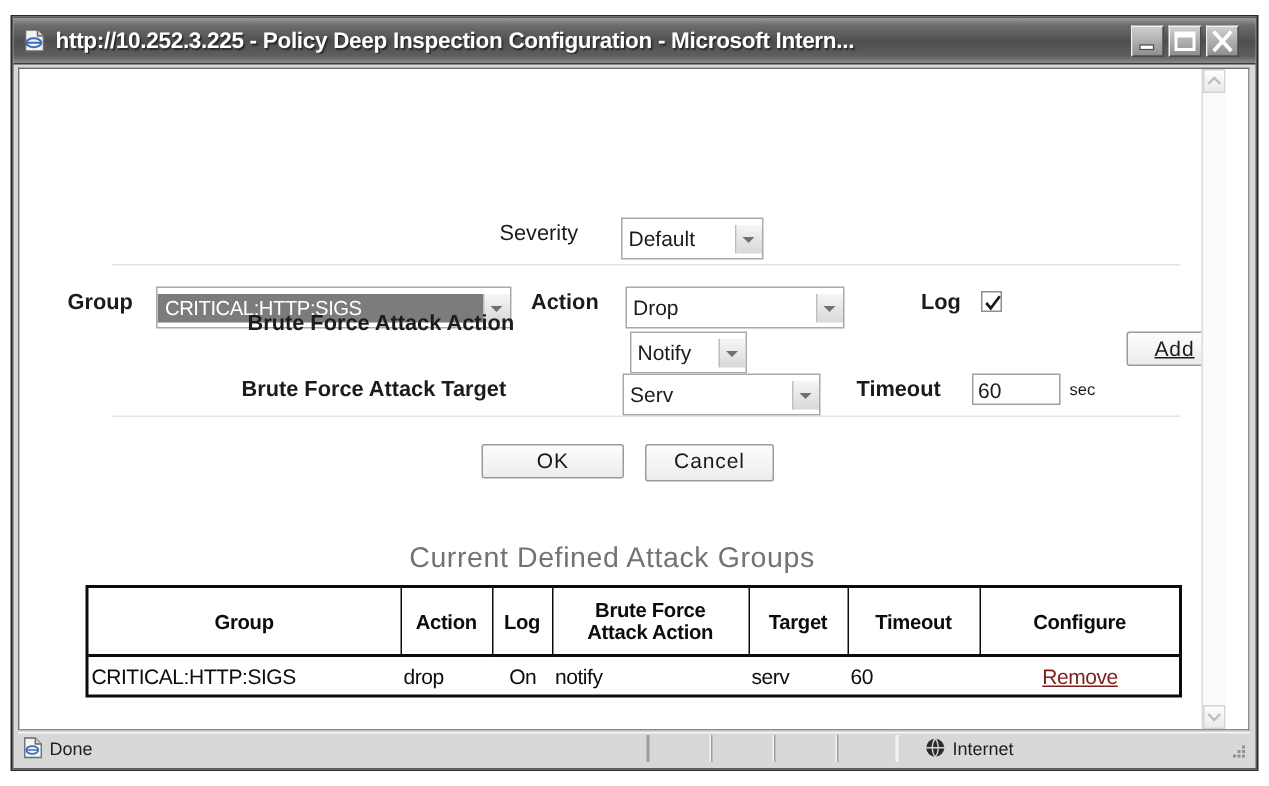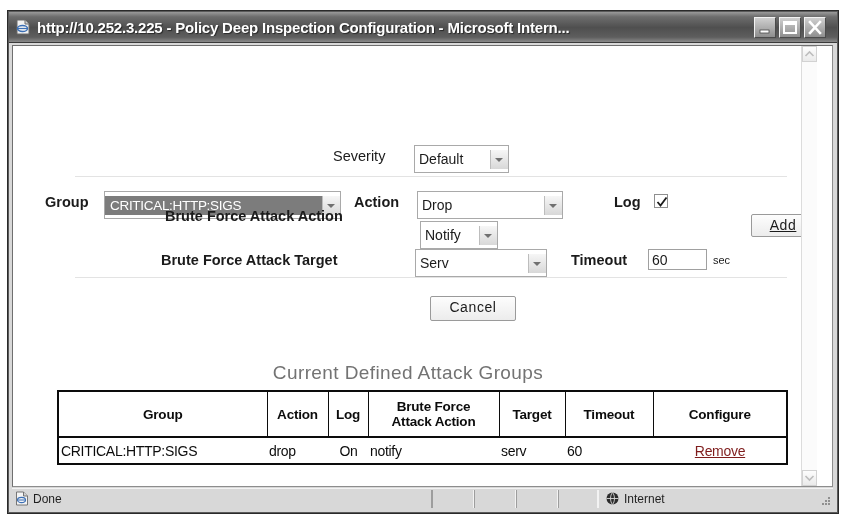--- a/index.html
+++ b/index.html
@@ -309,21 +309,21 @@
     width: 420px;
     flex: 0 0 420px;
     border-right: 1px solid #9d9d9d;
     height: 18px;
     box-sizing: border-box;
   }
   #sb-done-icon { width: 14px; height: 15px; margin-right: 4px; position: relative; flex: 0 0 14px; }
   #sb-zone {
     display: flex;
     align-items: center;
-    padding-left: 6px;
+    padding-left: 17px;
     flex: 1 1 auto;
     height: 18px;
     border-left: 1px solid #f3f3f3;
     box-sizing: border-box;
     position: relative;
   }
   #sb-zone-icon { width: 15px; height: 15px; margin-right: 4px; flex: 0 0 15px; }
   #sb-resize {
     width: 14px;
     flex: 0 0 14px;
@@ -397,32 +397,33 @@
             <path d="M3.5 9 L6.5 12.5 L12.5 4.5" stroke="#1b1b1b" stroke-width="1.8" fill="none"></path>
           </svg>
         </div>
 
         <div class="lbl bold" style="left:152px; top:132px;">Brute Force Attack Action</div>
         <div class="sel" style="left:407px; top:145px; width:78px;">
           <span class="val">Notify</span>
           <span class="arrow"></span>
         </div>
 
-        <div class="btn" style="left:738px; top:138px; width:64px; height:23px; line-height:21px;text-decoration:underline;">Add</div>
+        <div class="btn" style="left:738px; top:145px; width:64px; height:23px; line-height:21px;text-decoration:underline;">Add</div>
 
         <div class="lbl bold" style="left:148px; top:176px;">Brute Force Attack Target</div>
         <div class="sel" style="left:402px; top:173px; width:132px;">
           <span class="val">Serv</span>
           <span class="arrow"></span>
         </div>
 
         <div class="lbl bold" style="left:558px; top:176px;">Timeout</div>
         <div class="txtbox" style="left:635px; top:173px; width:59px;" placeholder="">60</div>
         <div class="lbl reg" style="left:700px; top:178px; font-size:11px;">sec</div>
 
+        <div class="btn" style="left:308px; top:220px; width:95px; height:23px; line-height:21px;">OK</div>
         <div class="btn" style="left:417px; top:220px; width:86px; height:25px; line-height:21px;">Cancel</div>
 
         <div id="tbl-title">Current Defined Attack Groups</div>
 
         <div id="tbl">
           <table>
             <colgroup>
               <col style="width:208px">
               <col style="width:61px">
               <col style="width:40px">

